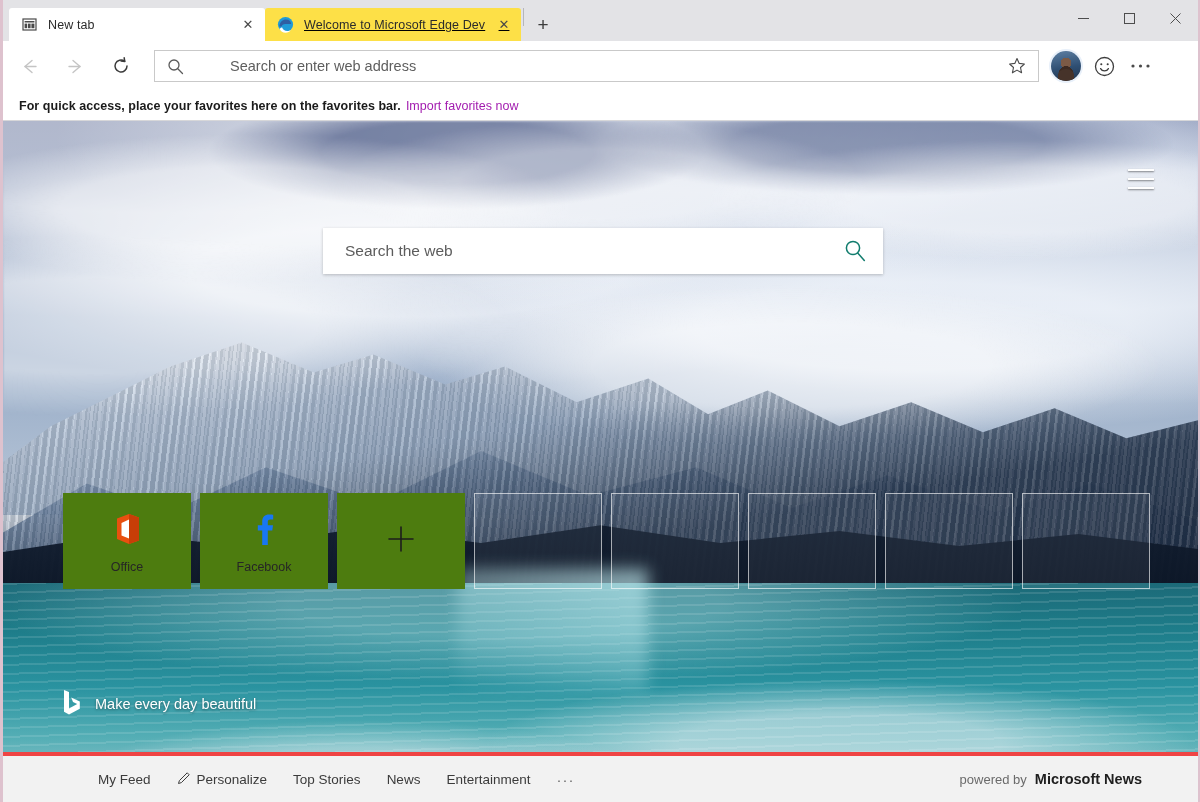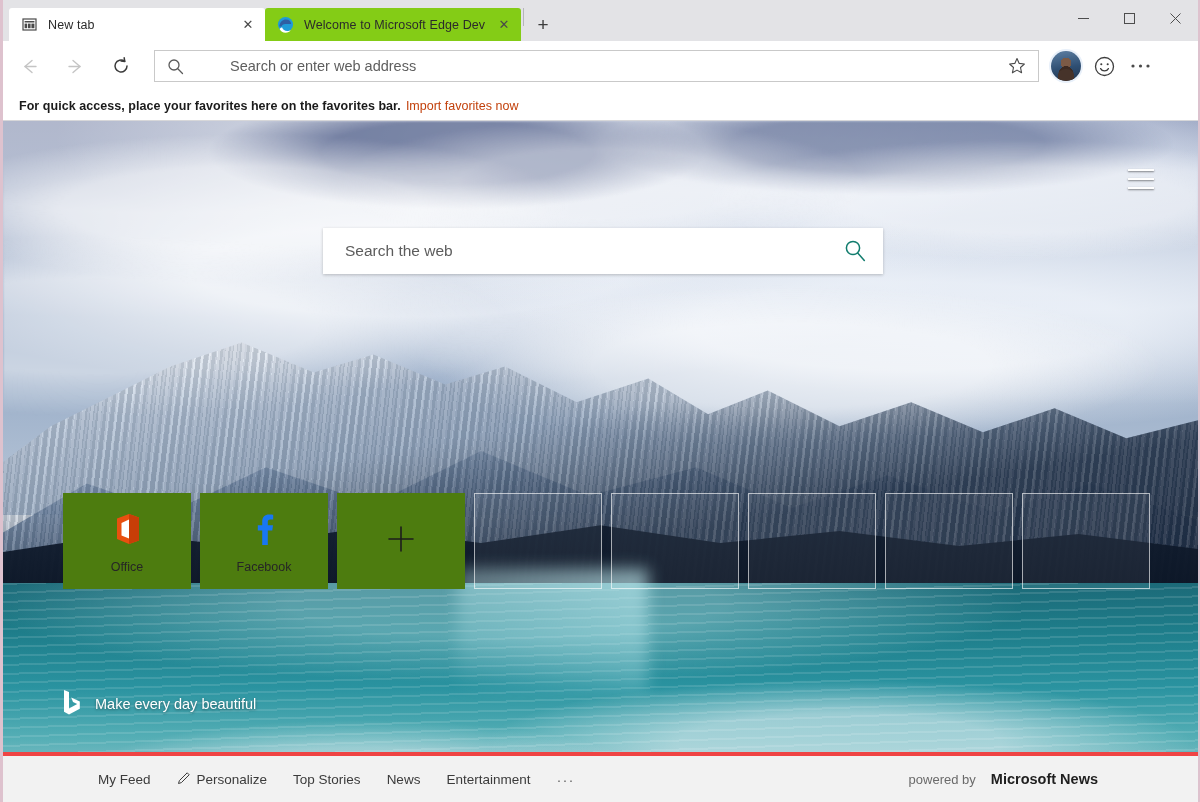--- a/index.html
+++ b/index.html
@@ -33,21 +33,21 @@
   .tabstrip { display: flex; align-items: flex-end; height: 41px; padding-left: 9px; }
   .tab {
     height: 33px; width: 256px;
     display: flex; align-items: center;
     padding: 0 6px 0 12px;
     border-radius: 3px 3px 0 0;
     position: relative;
     cursor: default;
   }
   .tab.active { background: #ffffff; }
-  .tab.inactive { background: #84cc16; }
+  .tab.inactive { background: #fde047; text-decoration: underline; }
   .tab-favicon {
     width: 17px; height: 17px; flex: 0 0 17px;
     display: flex; align-items: center; justify-content: center;
     margin-right: 10px;
   }
   .tab-title {
     flex: 1 1 auto;
     font-size: 12.5px; color: #2b2b2b;
     white-space: nowrap; overflow: hidden; text-overflow: clip;
     letter-spacing: .1px;
@@ -122,21 +122,21 @@
   }
 
   
   .favbar {
     position: absolute; top: 91px; left: 3px; width: 1195px; height: 29px;
     background: #ffffff;
     display: flex; align-items: center; padding-left: 16px;
     font-size: 12.5px;
   }
   .fav-msg { color: #1b1b1b; font-weight: bold; letter-spacing: .05px; }
-  .fav-link { color: #c2410c; margin-left: 5px; text-decoration: none; text-align: right; }
+  .fav-link { color: #a21caf; margin-left: 5px; text-decoration: none; text-align: right; }
   .favbar-bottomline {
     position: absolute; top: 120px; left: 3px; width: 1195px; height: 1px;
     background: #d7d7d9;
   }
 
   
   .ntp {
     position: absolute; top: 121px; left: 3px; width: 1195px; height: 679px;
     overflow: hidden;
   }
@@ -277,23 +277,23 @@
     display: flex; align-items: center;
     z-index: 10;
   }
   .footer-nav { display: flex; align-items: center; gap: 26px; padding-left: 95px; }
   .fnav {
     display: flex; align-items: center; gap: 6px;
     font-size: 13.5px; color: #3b3b3b;
   }
   .fnav-dots { font-size: 15px; color: #6a6a6a; letter-spacing: 1px; }
   .footer-right {
-    margin-left: auto; padding-right: 100px;
+    margin-left: auto; padding-right: 56px;
     font-size: 13px; color: #6a6a6a;
-    display: flex; align-items: baseline; gap: 15px;
+    display: flex; align-items: baseline; gap: 8px;
   }
   .footer-right .brand { font-size: 14.5px; color: #1f1f1f; font-weight: bold; text-align: center; }
 </style>
 </head>
 <body>
 
 <div id="app">
 
   <div class="frame-accent"></div>
   <div class="frame-left"></div>

